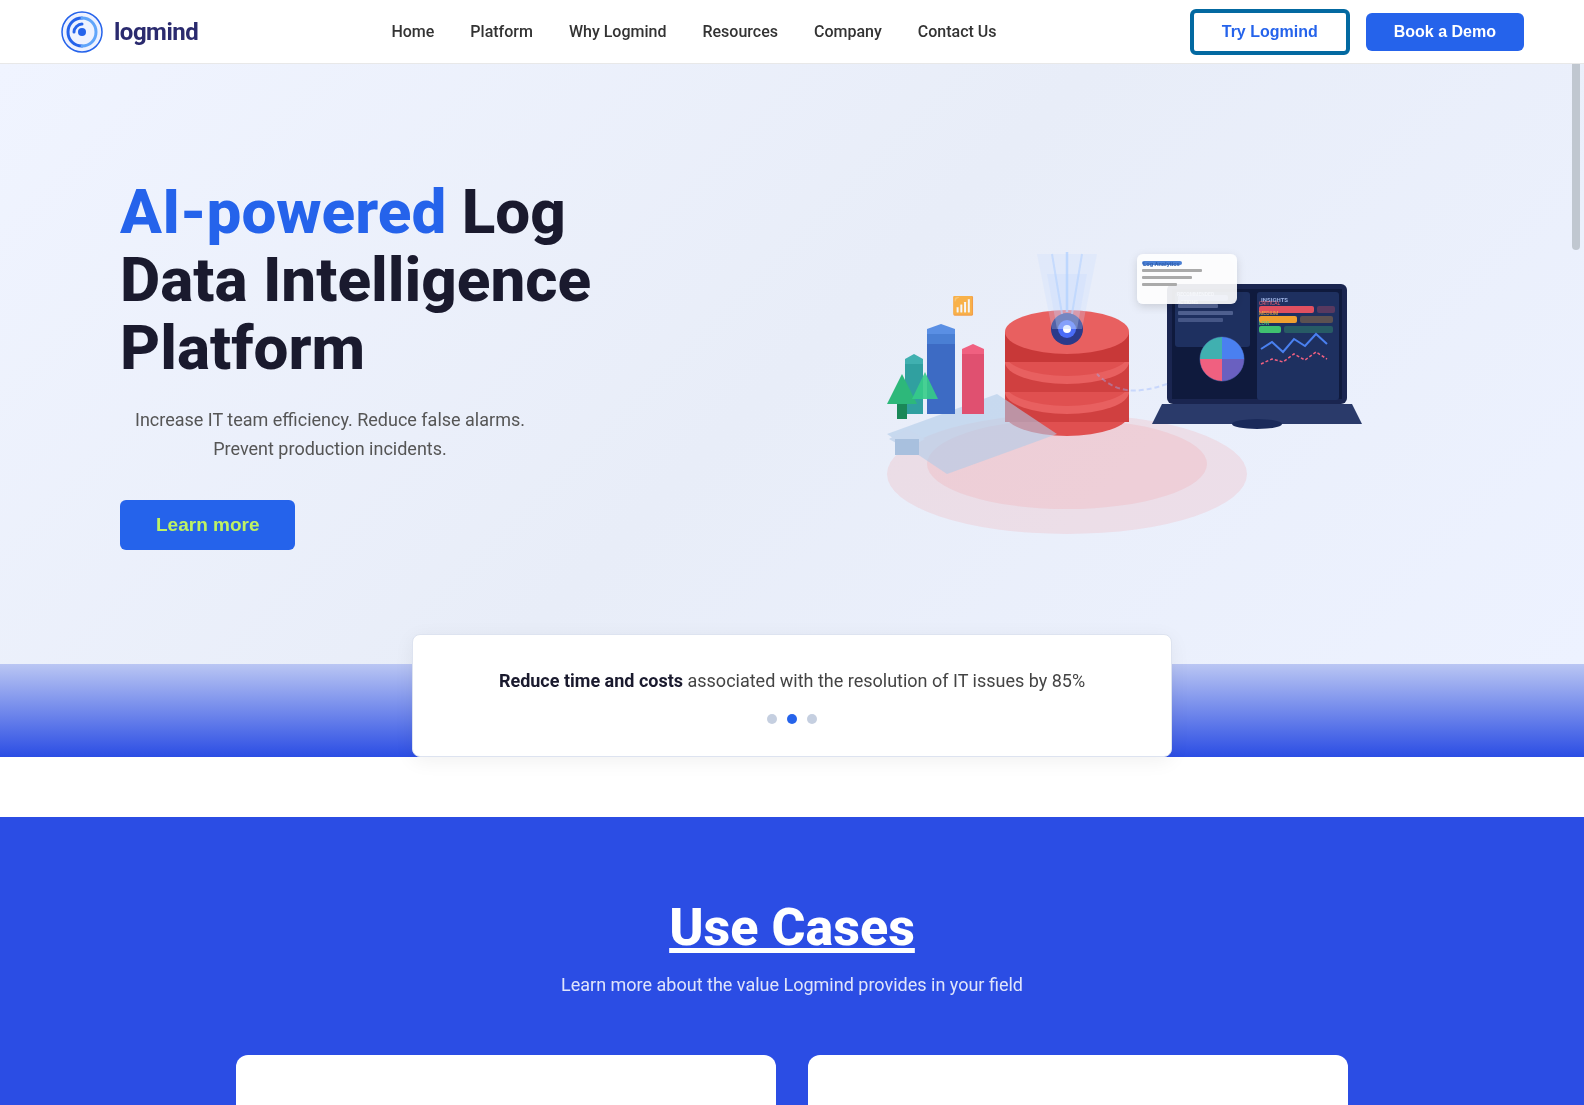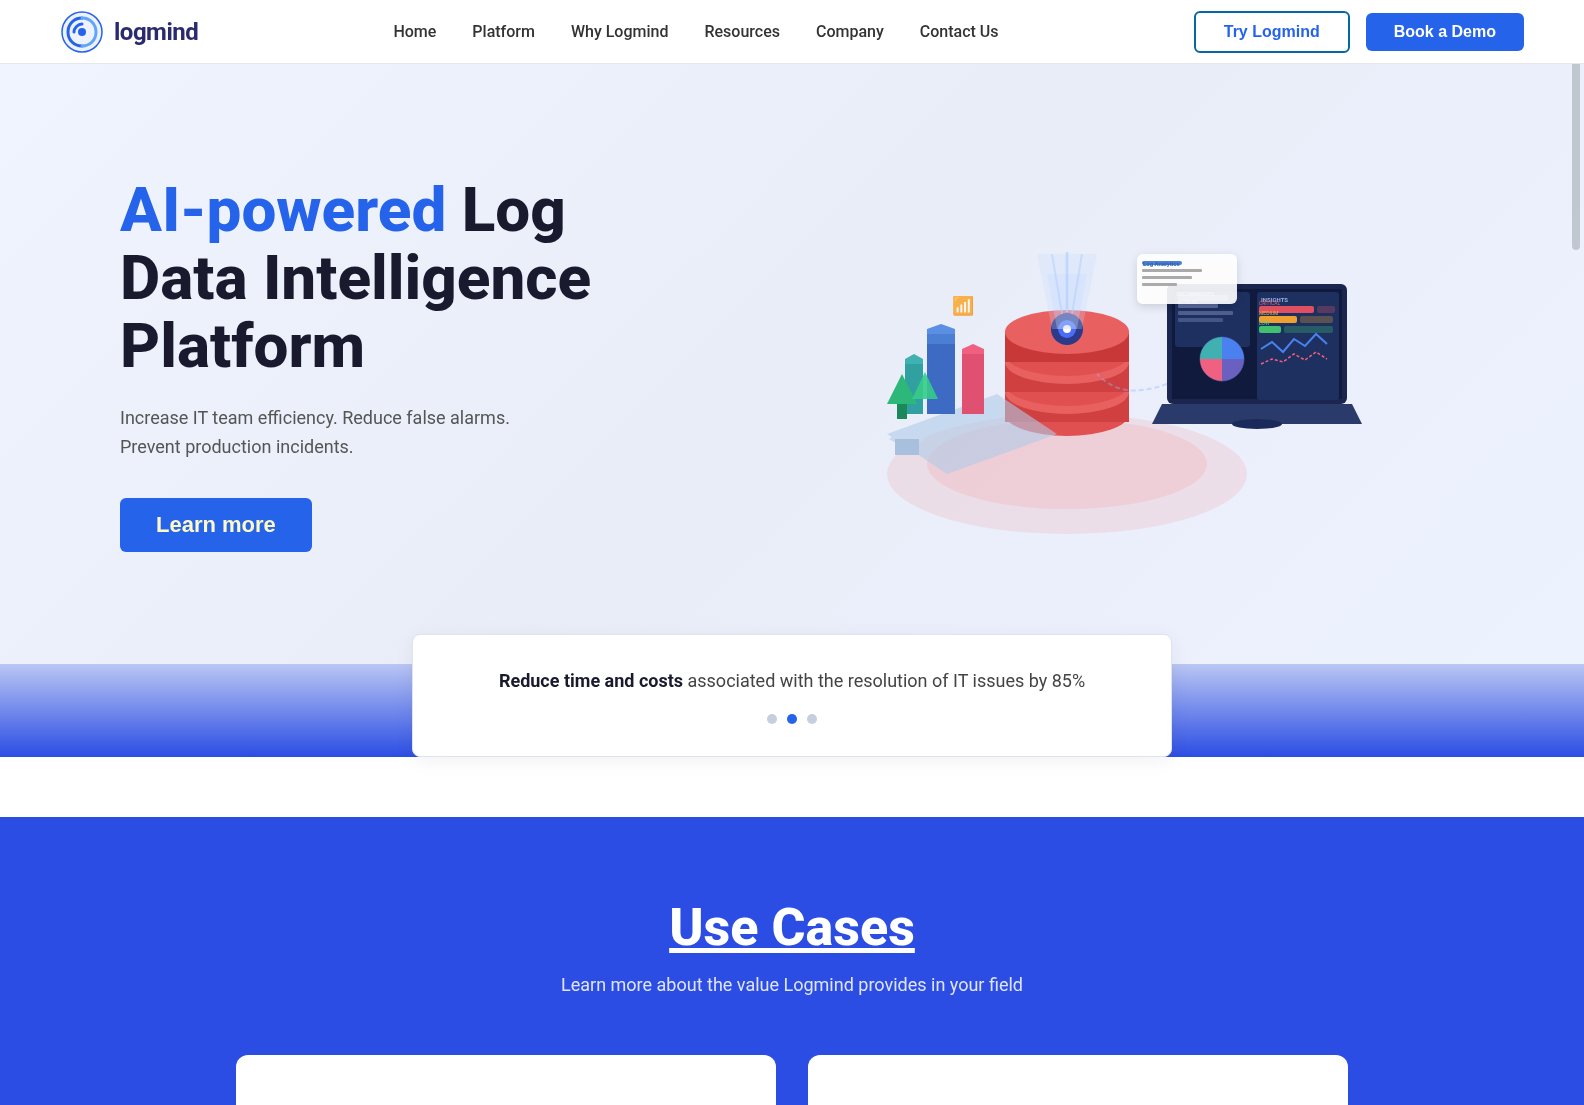--- a/index.html
+++ b/index.html
@@ -16,44 +16,44 @@
       width: 44px; height: 44px;
     }
     .nav-logo-text { font-size: 24px; font-weight: 700; color: #2a2a6e; letter-spacing: -0.5px; }
     .nav-links { display: flex; align-items: flex-start; gap: 36px; }
     .nav-links a {
       text-decoration: none; color: #333; font-size: 16px; font-weight: 500;
       transition: color 0.2s;
     }
     .nav-actions { display: flex; align-items: center; gap: 16px; }
     .btn-outline {
-      padding: 10px 28px; border: 2px solid #0369a1; color: #2563eb;
+      padding: 10px 28px; border: 4px solid #0369a1; color: #2563eb;
       background: transparent; border-radius: 6px; font-size: 16px; font-weight: 600;
       cursor: pointer; transition: all 0.2s;
     }
     .btn-solid {
       padding: 10px 28px; border: none; color: #fff;
       background: #2563eb; border-radius: 6px; font-size: 16px; font-weight: 600;
       cursor: pointer; transition: background 0.2s;
     }
 
     
     .hero {
       background: linear-gradient(135deg, #f0f4ff 0%, #e8edf8 50%, #edf2ff 100%);
       min-height: 560px; display: flex; align-items: center;
       padding: 60px 71px 60px 120px; position: relative; overflow: hidden;
     }
     .hero-content { flex: 0 0 500px; z-index: 2; }
     .hero-title { font-size: 62px; font-weight: 800; line-height: 1.1; margin-bottom: 24px; }
     .hero-title .highlight { color: #2563eb; }
     .hero-title .normal { color: #1a1a2e; }
-    .hero-subtitle { font-size: 18px; color: #555; line-height: 1.6; margin-bottom: 36px; max-width: 420px; }
+    .hero-subtitle { font-size: 18px; color: #555; line-height: 1.6; margin-bottom: 36px; max-width: 420px; text-align: center; }
     .btn-learn-more {
-      padding: 14px 36px; background: #2563eb; color: #fef9c3;
-      border: none; border-radius: 6px; font-size: 22px; font-weight: 600;
+      padding: 14px 36px; background: #2563eb; color: #bef264;
+      border: none; border-radius: 6px; font-size: 19px; font-weight: 600;
       cursor: pointer; transition: background 0.2s;
     }
 
     
     .hero-illustration {
       flex: 1; display: flex; justify-content: center; align-items: center;
       position: relative; height: 480px;
     }
 
     

